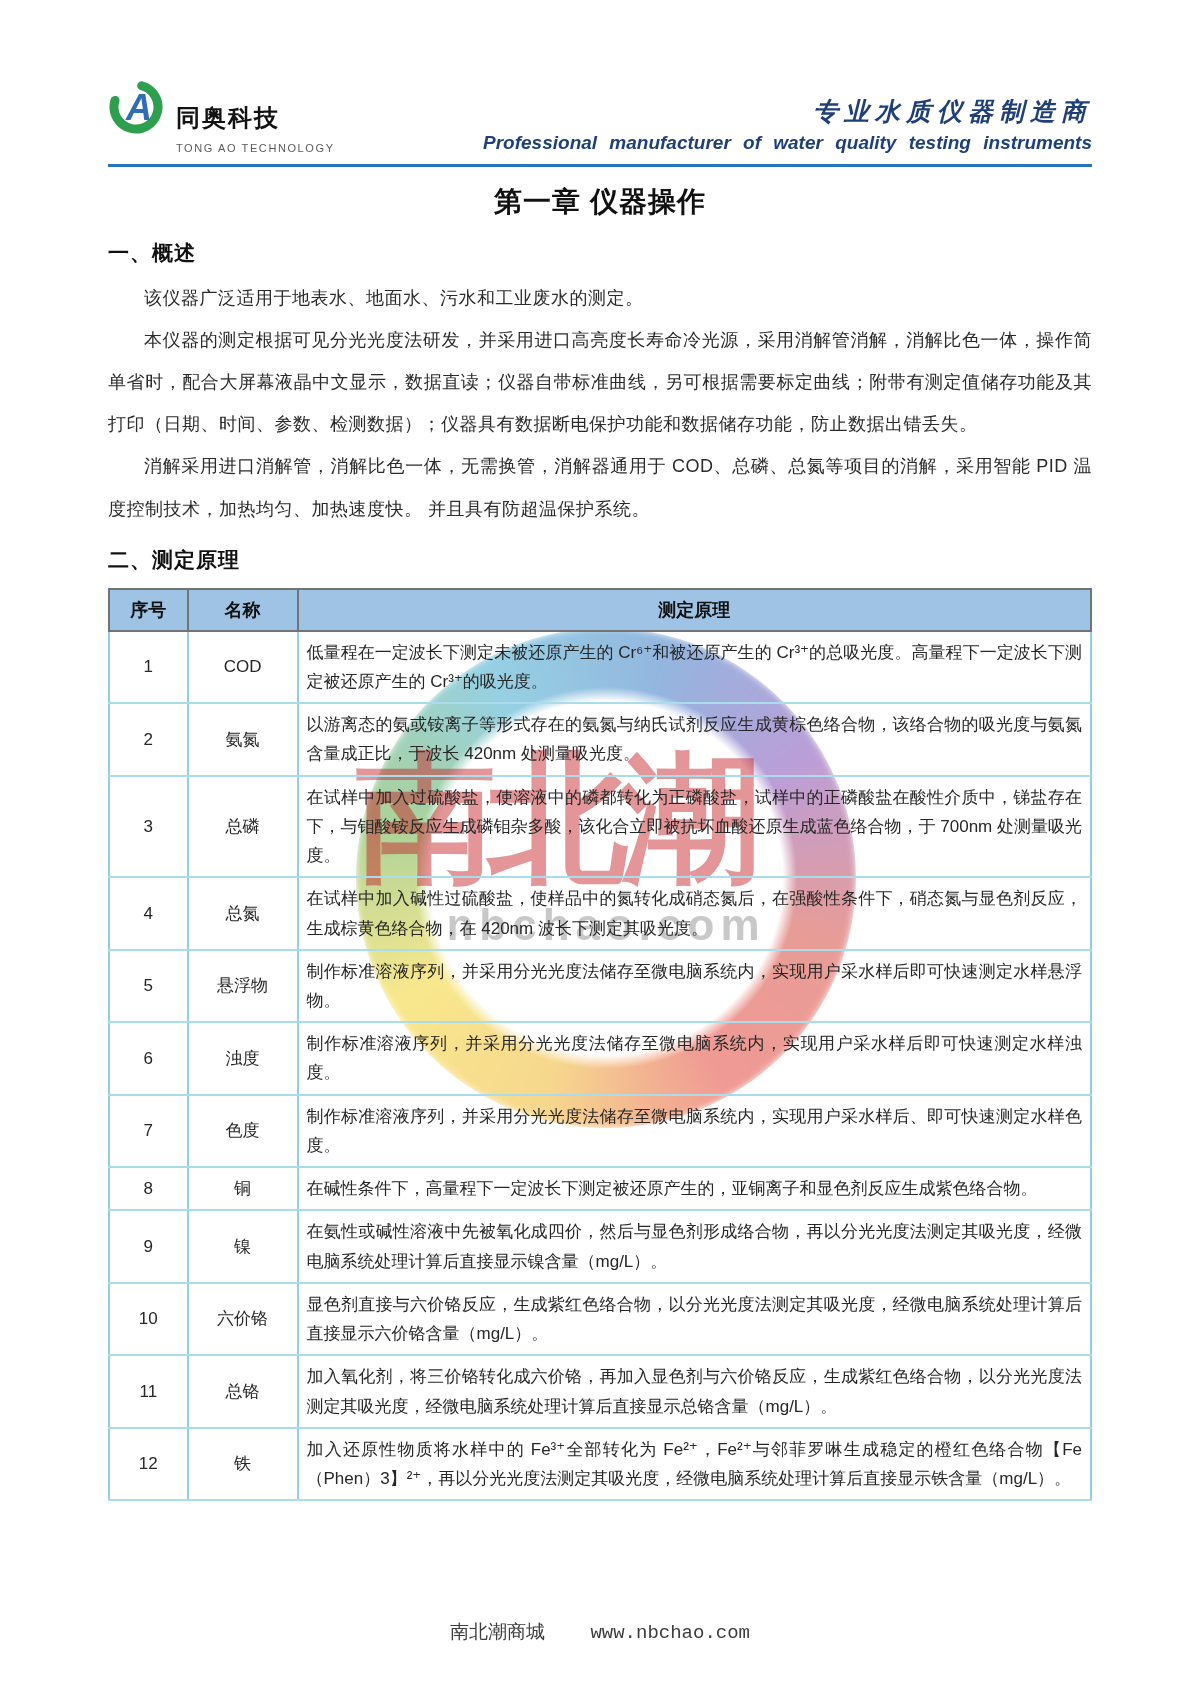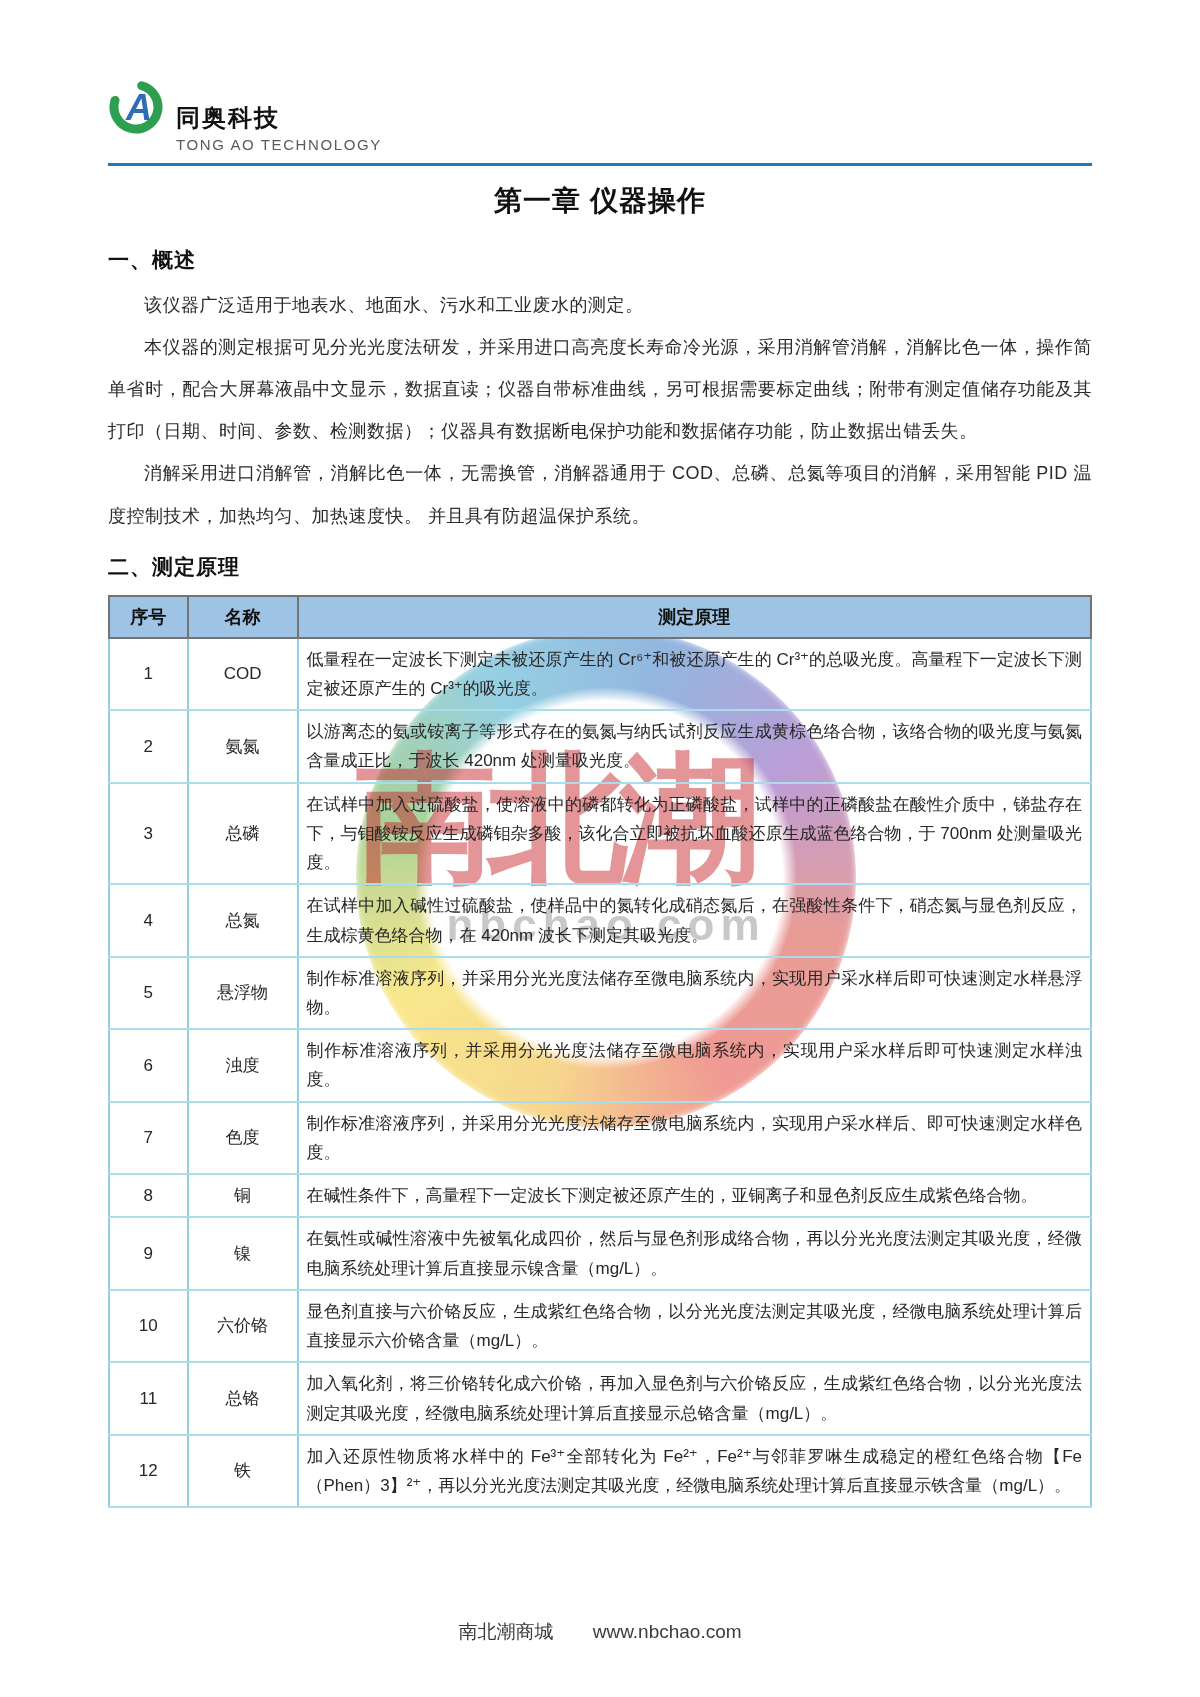--- a/index.html
+++ b/index.html
@@ -10,31 +10,31 @@
     font-family:"Liberation Sans","DejaVu Sans",sans-serif;
     color:#262626;
   }
   .content{ position:absolute; left:108px; top:62px; width:984px; z-index:2; }
 
   
   .hdr{ display:flex; justify-content:space-between; align-items:flex-end;
         border-bottom:3px solid #2775b8; padding-bottom:10px; }
   .brand{ display:flex; align-items:center; gap:10px; }
   .brand-text .cn{ font-size:24px; font-weight:bold; color:#121212; letter-spacing:2px;margin-top:40px; }
-  .brand-text .en{ font-size:15px; color:#5a5a5a; letter-spacing:1.6px; margin-top:2px; }
+  .brand-text .en{ font-size:11px; color:#5a5a5a; letter-spacing:1.6px; margin-top:8px; }
   .slogans{ text-align:right; }
   .slogan-cn{ font-family:"DejaVu Serif","Liberation Serif",serif; font-style:italic;
               font-weight:bold; font-size:25px; color:#1f4077; letter-spacing:6px; }
   .slogan-en{ font-style:italic; font-weight:bold; font-size:19px; color:#1f4077;
               word-spacing:7px; margin-top:4px; }
 
   
   .doc-title{ text-align:center; font-size:28px; font-weight:bold; color:#111;
               margin-top:16px; letter-spacing:1px; }
-  .sec-head{ font-size:21px; font-weight:bold; color:#111; margin-top:26px; letter-spacing:1px; }
+  .sec-head{ font-size:21px; font-weight:bold; color:#111; margin-top:18px; letter-spacing:1px; }
   .sec-head.second{ margin-top:16px; margin-bottom:14px; }
 
   
   .paras{ margin-top:10px; }
   .paras p{ font-size:18px; line-height:2.34; text-indent:2em; color:#2b2b2b;
             text-align:justify; letter-spacing:0.5px; }
 
   
   table.principles{ width:100%; border-collapse:collapse; background:transparent; }
   table.principles th{
@@ -67,21 +67,21 @@
     font-size:140px; line-height:1; color:rgba(197,34,40,.48); letter-spacing:-8px;
     white-space:nowrap;
   }
   .wm-domain{
     position:absolute; left:0; right:0; top:272px; text-align:center;
     font-size:44px; font-weight:bold; color:rgba(145,145,145,.5); letter-spacing:6px;
   }
 
   
   .footer{ position:absolute; left:0; right:0; bottom:52px; text-align:center;
-           font-size:19px; color:#3c3c3c; z-index:2; }
+           font-size:19px; color:#3c3c3c; z-index:2;font-family:Liberation Mono, monospace; }
   .footer .url{ margin-left:34px; }
 </style>
 </head>
 <body>
 
 <div class="page">
 
   <div class="wm">
     <div class="wm-ring"></div>
     <div class="wm-inner"></div>
@@ -96,20 +96,24 @@
         <span>
           <svg width="58" height="58" viewBox="0 0 58 58">
             <circle cx="28" cy="30" r="22" fill="none" stroke="#2e9e4f" stroke-width="9" stroke-linecap="round" stroke-dasharray="104 40" transform="rotate(-75 28 30)"></circle>
             <text x="18" y="43" font-size="36" font-weight="bold" font-style="italic" fill="#2f6eb5" font-family="Liberation Sans, sans-serif">A</text>
           </svg>
         </span>
         <span class="brand-text">
           <div class="cn">同奥科技</div>
           <div class="en">TONG AO TECHNOLOGY</div>
         </span>
+      </div>
+      <div class="slogans">
+        <div class="slogan-cn">专业水质仪器制造商</div>
+        <div class="slogan-en">Professional manufacturer of water quality testing instruments</div>
       </div>
     </div>
 
     <div class="doc-title">第一章 仪器操作</div>
 
     <div class="sec-head">一、概述</div>
     <div class="paras">
       <p>该仪器广泛适用于地表水、地面水、污水和工业废水的测定。</p>
       <p>本仪器的测定根据可见分光光度法研发，并采用进口高亮度长寿命冷光源，采用消解管消解，消解比色一体，操作简单省时，配合大屏幕液晶中文显示，数据直读；仪器自带标准曲线，另可根据需要标定曲线；附带有测定值储存功能及其打印（日期、时间、参数、检测数据）；仪器具有数据断电保护功能和数据储存功能，防止数据出错丢失。</p>
       <p>消解采用进口消解管，消解比色一体，无需换管，消解器通用于 COD、总磷、总氮等项目的消解，采用智能 PID 温度控制技术，加热均匀、加热速度快。 并且具有防超温保护系统。</p>

